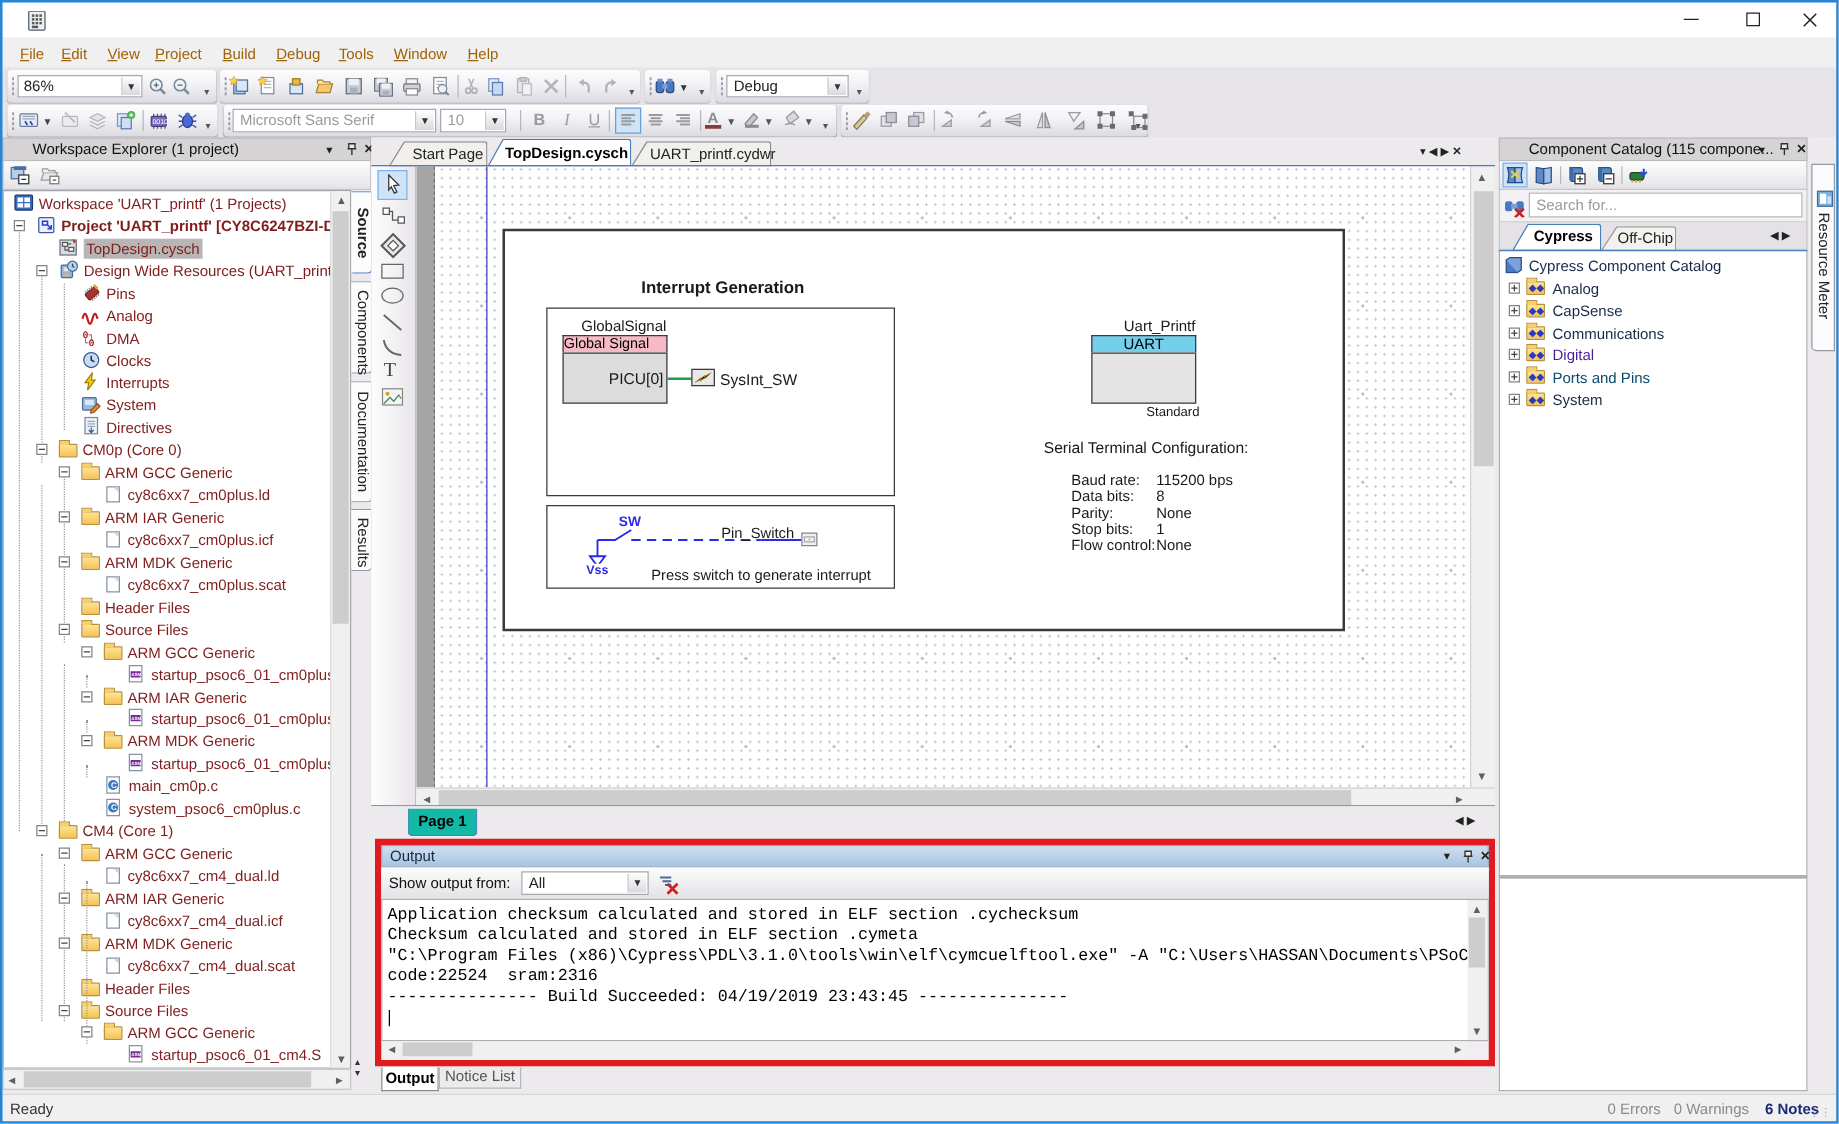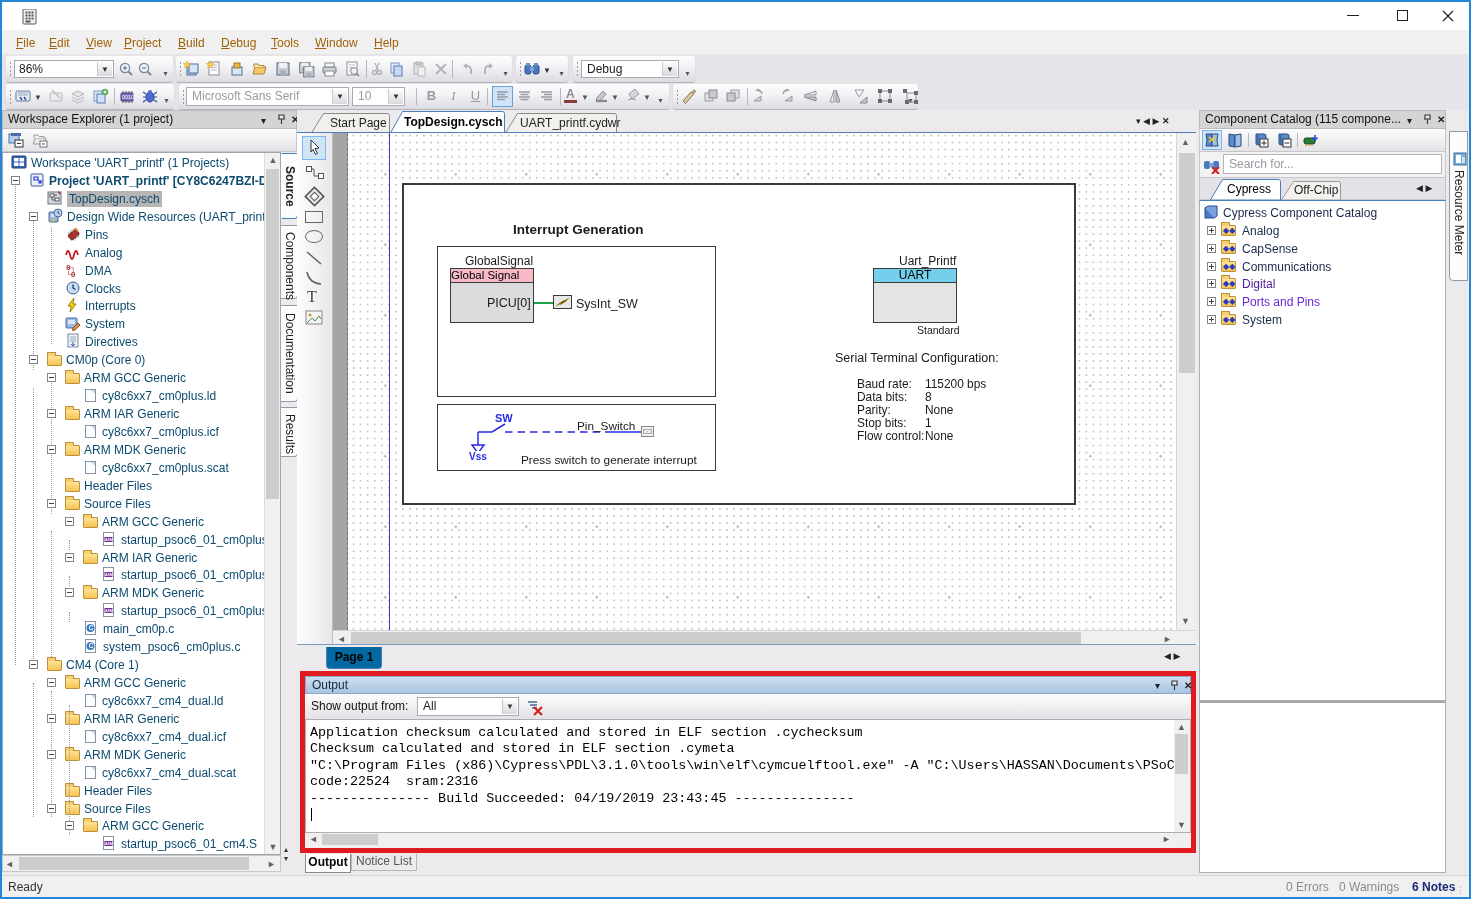--- a/index.html
+++ b/index.html
@@ -13,25 +13,25 @@
 .menuitem{position:absolute;top:5px;height:17px;line-height:16px;color:#a16207}
 .tbband{position:absolute;left:2px;width:1467px;background:#e6e4e8}
 .tbgrp{position:absolute;top:1px;border-radius:3px;background:linear-gradient(180deg,#fdfdfd 0%,#f2f1f4 45%,#dcdbe1 100%);box-shadow:0 1px 1px rgba(120,120,130,.5)}
 .grip{position:absolute;left:3px;top:5px;bottom:5px;width:3px;background-image:radial-gradient(circle,#9b99a3 1px,transparent 1.1px);background-size:3px 4px;background-repeat:repeat-y}
 .chev{position:absolute;bottom:3px;width:9px;height:9px;color:#555;font-size:8px;line-height:7px;text-align:center}
 .tsep{position:absolute;top:4px;bottom:4px;width:1px;background:#b8b6bf}
 .combo{position:absolute;background:#fff;border:1px solid #aaa9b2;color:#222}
 .combo .arr{position:absolute;right:1px;top:1px;bottom:1px;width:15px;background:linear-gradient(#fefefe,#d9d8dd);border-left:1px solid #c8c8cc;text-align:center;color:#333;font-size:8px;line-height:15px}
 .ticon{position:absolute;top:5px;width:17px;height:17px}
 
-.pheader{position:absolute;height:19px;background:#d5d3d4;border:1px solid #bcbabb;color:#111;line-height:17px;padding-left:5px}
+.pheader{position:absolute;height:19px;background:#d5d3d4;border:1px solid #bcbabb;color:#111;line-height:17px;padding-left:23px}
 .pbtn{position:absolute;top:3px;font-size:10px;color:#222;line-height:12px}
 .vtab{background:#fcfcfc;border:1px solid #919ba5;border-left:none;border-radius:0 0 4px 0;color:#222;writing-mode:vertical-rl;text-align:center;position:absolute;left:0;width:17px;padding:6px 0}
 
-.trow{position:absolute;height:18px;line-height:18px;white-space:nowrap;color:#0c4a6e}
+.trow{position:absolute;height:18px;line-height:18px;white-space:nowrap;color:#7f1d1d}
 .exp{position:absolute;width:9px;height:9px;border:1px solid #848484;background:#fff;z-index:3}
 .exp i{position:absolute;left:1px;top:3px;width:5px;height:1px;background:#444}
 .exp.plus b{position:absolute;left:3px;top:1px;width:1px;height:5px;background:#444}
 .fold{position:absolute;width:15px;height:11px;background:linear-gradient(#ffe396,#f5c352);border:1px solid #b8913d;border-radius:1px}
 .fold:before{content:"";position:absolute;left:-1px;top:-4px;width:7px;height:3px;background:#f7cf6e;border:1px solid #b8913d;border-bottom:none;border-radius:1px 1px 0 0}
 .page{position:absolute;width:11px;height:13px;background:#fff;border:1px solid #8494a4}
 .page:before{content:"";position:absolute;right:0;top:0;border:2px solid #c8d4e0;border-left-color:transparent;border-bottom-color:transparent}
 .scroll{position:absolute;background:#f0f0f0}
 .sthumb{position:absolute;background:#cdcdcd}
 .sarr{position:absolute;color:#606060;text-align:center;font-size:9px}
@@ -634,21 +634,21 @@
     <div class="sarr" style="left:4px;bottom:4px">▼</div>
     <div class="sthumb" style="left:2px;top:20px;width:16px;height:220px"></div>
   </div>
 <div class="scroll" style="left:333px;top:630px;width:863px;height:17px;border-top:1px solid #d4d4d4">
     <div class="sarr" style="left:4px;top:3px">◄</div>
     <div class="sarr" style="right:24px;top:3px">►</div>
     <div class="sthumb" style="left:18px;top:1px;width:730px;height:14px"></div>
   </div>
 <div class="abs" style="left:297px;top:644px;width:899px;height:1px;background:#7a9cc0"></div>
 <div class="abs" style="left:297px;top:645px;width:899px;height:26px;background:#eceaed"></div>
-<div class="abs" style="left:326px;top:647px;width:56px;height:22px;background:#0369a1;border:1px solid #4a7ebb;border-top:none;border-radius:0 0 4px 4px;text-align:center;font-weight:bold;line-height:20px">Page 1</div>
+<div class="abs" style="left:326px;top:647px;width:56px;height:22px;background:#14b8a6;border:1px solid #4a7ebb;border-top:none;border-radius:0 0 4px 4px;text-align:center;font-weight:bold;line-height:20px">Page 1</div>
 <div class="abs" style="left:1164px;top:651px;font-size:9px;color:#222">◀ ▶</div>
 <div class="abs" style="left:300px;top:671px;width:896px;height:182px;background:#e01b20;z-index:5"></div>
 <div class="abs" style="left:305px;top:676px;width:886px;height:172px;background:#f0eef1;z-index:6">
     <div class="abs" style="left:0;top:0;width:886px;height:18px;background:linear-gradient(#cfdff2,#a9c4df);border:1px solid #8aa8c8;color:#16293e;line-height:16px;padding-left:6px">Output<span class="pbtn" style="left:849px;top:3px">▾</span><span class="pbtn" style="left:864px"><svg width="9" height="11" viewBox="0 0 9 11" style="vertical-align:top">
           <path d="M2 1 h5 v4 h-5z M1 5 h7 M4.5 5 v5" stroke="#333" fill="#e8e8e8" stroke-width="1.1"></path>
         </svg></span><span class="pbtn" style="left:878px;font-weight:bold">✕</span></div>
     <div class="abs" style="left:0;top:18px;width:886px;height:25px;background:linear-gradient(#fdfdfd,#e2e1e5)">
       <div class="abs" style="left:6px;top:5px;color:#111">Show output from:</div>
       <div class="combo" style="left:112px;top:3px;width:102px;height:19px;line-height:17px;padding-left:5px">All<span class="arr">▼</span></div>
       <svg class="abs" style="left:221px;top:4px" width="18" height="18" viewBox="0 0 18 18">
@@ -710,21 +710,21 @@
       <rect x="10" y="5" width="6" height="8" rx="2" fill="#4a78c0"></rect>
       <rect x="6" y="7" width="5" height="4" fill="#7aa0d8"></rect>
       <path d="M9 11 L16 18 M16 11 L9 18" stroke="#d02020" stroke-width="2"></path>
     </svg>
     <div class="abs" style="left:23px;top:2px;width:219px;height:20px;background:#fff;border:1px solid #b8b6ba;color:#9a98a0;line-height:19px;padding-left:5px">Search for...</div>
   </div>
 <div class="abs" style="left:1199px;top:178px;width:247px;height:22px;background:#e4e2e6;border:1px solid #c8c6c9;border-top:none"></div>
 <svg class="abs" style="left:1210px;top:179px;z-index:2" width="71" height="21" viewBox="0 0 71 21">
     <path d="M12.5 0.5 L68.5 0.5 Q70.5 0.5 70.5 2.5 L70.5 21 L0.5 21 Z" fill="#ffffff" stroke="#4a7ebb"></path>
   </svg>
-<div class="abs" style="left:1227px;top:182px;font-weight:normal;z-index:2">Cypress</div>
+<div class="abs" style="left:1227px;top:182px;font-weight:bold;z-index:2">Cypress</div>
 <svg class="abs" style="left:1281px;top:181px;z-index:1" width="60" height="19" viewBox="0 0 60 19">
     <path d="M12.5 0.5 L57.5 0.5 Q59.5 0.5 59.5 2.5 L59.5 19 L0.5 19 Z" fill="#f4f2ee" stroke="#9a9a9a"></path>
   </svg>
 <div class="abs" style="left:1294px;top:183px;color:#222;z-index:2">Off-Chip</div>
 <div class="abs" style="left:1416px;top:183px;font-size:9px;color:#222">◀ ▶</div>
 <div class="abs" style="left:1199px;top:200px;width:247px;height:501px;background:#fff;border:1px solid #b0aeb2;border-top:1px solid #4a7ebb"></div>
 <div class="trow" style="left:1203px;top:204px;color:#1a2a4a"><svg width="15" height="15" viewBox="0 0 15 15" style="vertical-align:-3px;margin-right:5px">
       <rect x="2" y="3" width="9" height="10" fill="#4a7ac8" stroke="#2a4a88"></rect>
       <path d="M2 3 l3 -2 h9 v10 l-3 2" fill="#7aa2dc" stroke="#2a4a88"></path>
     </svg>Cypress Component Catalog</div>
@@ -760,21 +760,21 @@
     <span style="position:absolute;left:1px;top:0px;font-size:8px;color:#2a3ac0">◆◆</span>
   </div>
 <div class="trow" style="left:1242px;top:275px;color:#4c1d95">Digital</div>
 <div class="exp plus" style="left:1207px;top:297px">
     <i></i>
     <b></b>
   </div>
 <div class="fold" style="left:1221px;top:296px">
     <span style="position:absolute;left:1px;top:0px;font-size:8px;color:#2a3ac0">◆◆</span>
   </div>
-<div class="trow" style="left:1242px;top:293px;color:#6d28d9">Ports and Pins</div>
+<div class="trow" style="left:1242px;top:293px;color:#0c4a6e">Ports and Pins</div>
 <div class="exp plus" style="left:1207px;top:315px">
     <i></i>
     <b></b>
   </div>
 <div class="fold" style="left:1221px;top:314px">
     <span style="position:absolute;left:1px;top:0px;font-size:8px;color:#2a3ac0">◆◆</span>
   </div>
 <div class="trow" style="left:1242px;top:311px;color:#1a2a4a">System</div>
 <div class="abs" style="left:1199px;top:701px;width:247px;height:2px;background:#a8a8ac"></div>
 <div class="abs" style="left:1199px;top:703px;width:247px;height:170px;background:#fff;border:1px solid #b0aeb2;border-top:none"></div>

